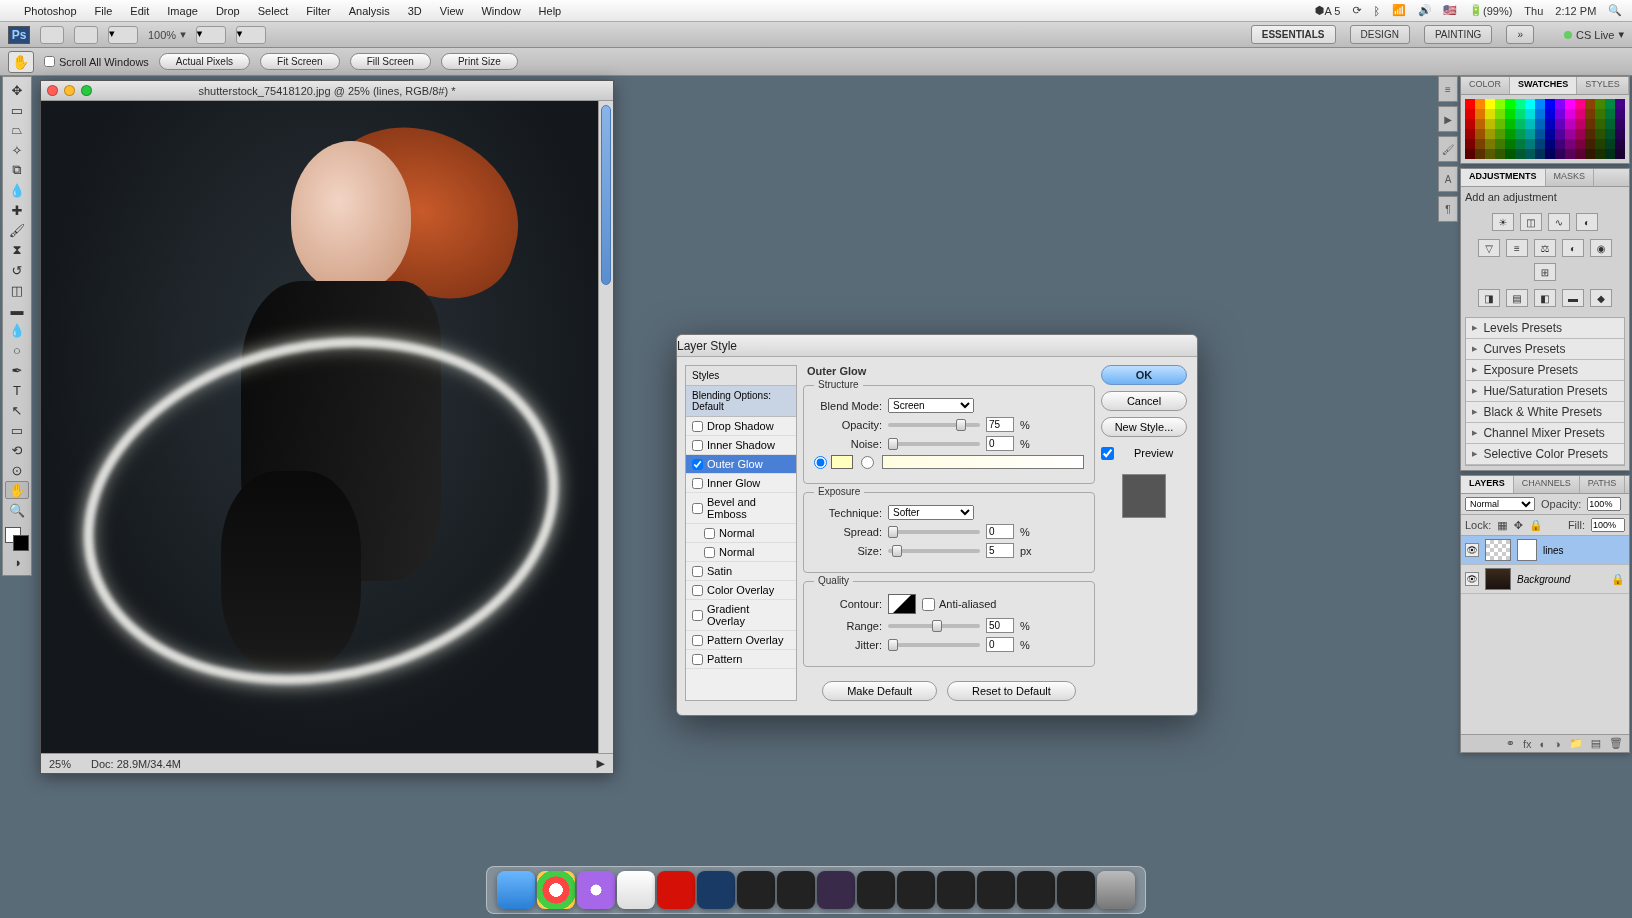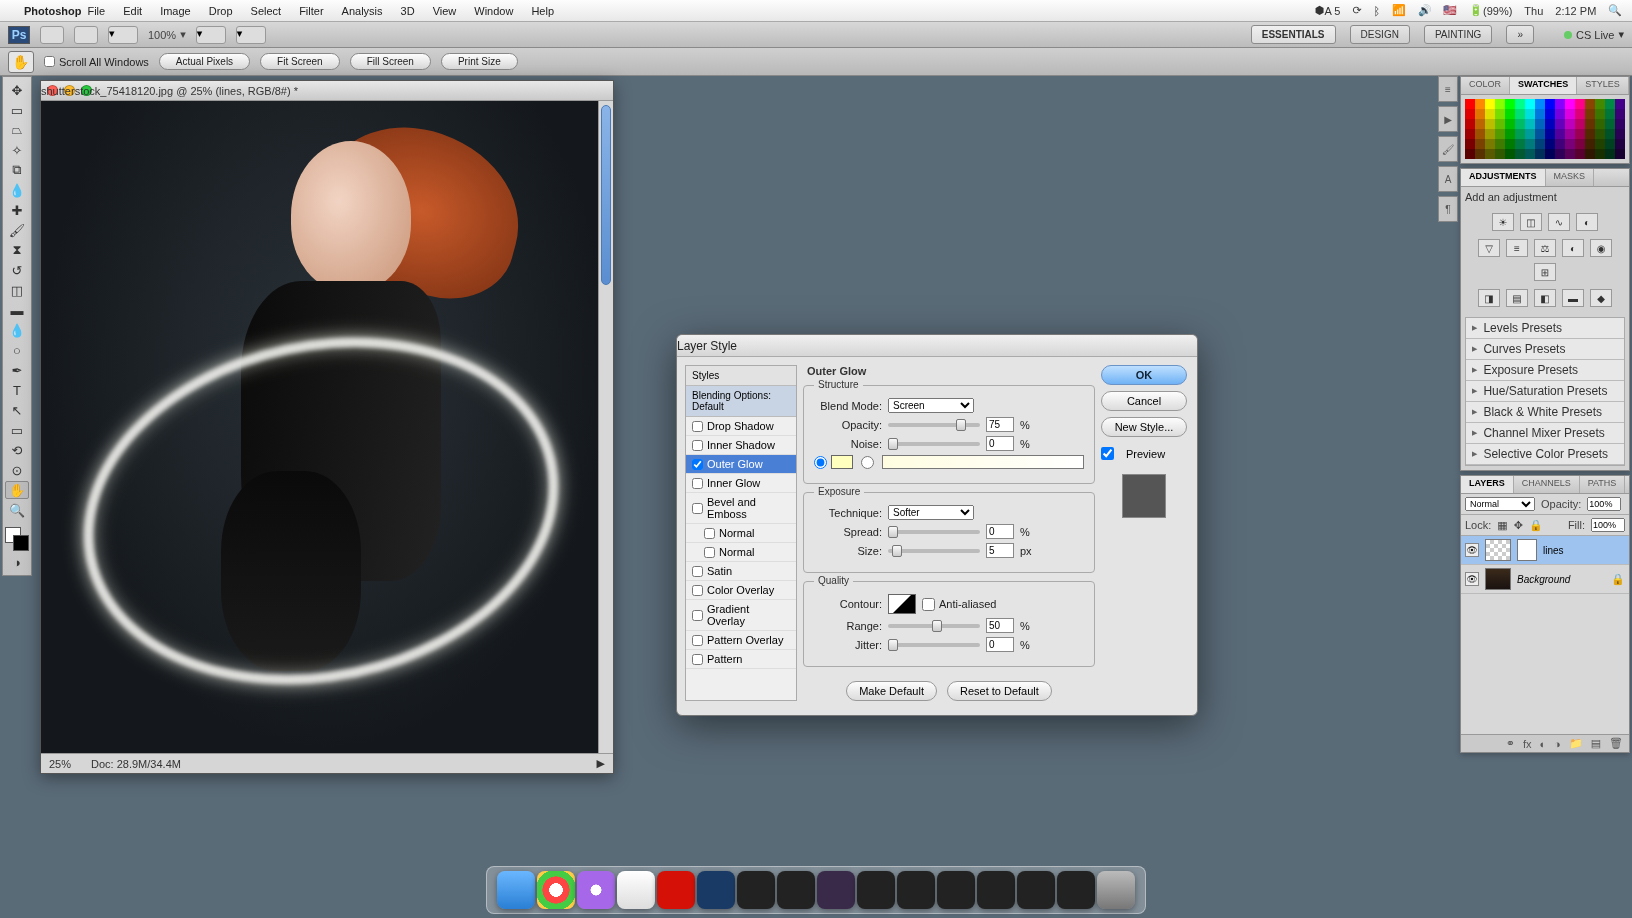--- a/index.html
+++ b/index.html
@@ -1,20 +1,20 @@
 <!DOCTYPE html>
 <html><head>
 <meta charset="utf-8">
 <style>
 *{margin:0;padding:0;box-sizing:border-box;font-family:"Lucida Grande","Helvetica Neue",Arial,sans-serif;font-size:11px;-webkit-user-select:none;user-select:none}
 body{width:1632px;height:918px;background:#5a6b78;overflow:hidden;position:relative}
 
 .mac-menubar{height:22px;background:linear-gradient(#fdfdfd,#e8e8e8);border-bottom:1px solid #aaa;display:flex;align-items:center;padding:0 10px;font-size:13px;color:#222}
 .mac-menubar .apple{font-size:15px;margin-right:14px}
-.mac-menubar .app-name{font-weight:bold;margin-right:6px}
+.mac-menubar .app-name{font-weight:normal;margin-right:18px}
 .mac-menubar .menu-item{margin-right:18px;cursor:default}
 .mac-menubar .right{margin-left:auto;display:flex;align-items:center;gap:12px;font-size:12px;color:#333}
 .mac-menubar .right span{display:inline-flex;align-items:center}
 
 .ps-appbar{height:26px;background:linear-gradient(#d8d8d8,#bcbcbc);border-bottom:1px solid #8a8a8a;display:flex;align-items:center;padding:0 8px;gap:10px}
 .ps-appbar .ps-logo{width:22px;height:18px;background:#2a4a7a;color:#9cd0ff;font-weight:bold;display:flex;align-items:center;justify-content:center;font-size:12px;border:1px solid #555}
 .ps-appbar .appbar-btn{width:24px;height:18px;border:1px solid #999;background:#ddd;border-radius:3px}
 .ps-appbar .zoom-dd{color:#444;font-size:11px;display:flex;align-items:center;gap:4px}
 .ps-appbar .spacer{flex:1}
 .ps-appbar .workspace-tab{padding:3px 10px;background:linear-gradient(#e6e6e6,#cfcfcf);border:1px solid #8b8b8b;border-radius:3px;font-size:10px;color:#333;margin-left:4px}
@@ -35,21 +35,21 @@
 .toolbox .tool.active{background:#bbb;border-color:#888}
 .toolbox .swatches{margin-top:6px;width:24px;height:24px;position:relative}
 .toolbox .swatches .fg{position:absolute;width:16px;height:16px;background:#fff;border:1px solid #555;top:0;left:0}
 .toolbox .swatches .bg{position:absolute;width:16px;height:16px;background:#000;border:1px solid #555;bottom:0;right:0}
 
 .doc-win{position:absolute;left:40px;top:4px;width:574px;height:694px;background:#c8c8c8;border:1px solid #555;box-shadow:0 4px 16px rgba(0,0,0,.4)}
 .doc-titlebar{height:20px;background:linear-gradient(#e8e8e8,#cacaca);border-bottom:1px solid #999;display:flex;align-items:center;padding:0 6px;position:relative}
 .doc-titlebar .traffic{display:flex;gap:6px}
 .doc-titlebar .traffic span{width:11px;height:11px;border-radius:50%;border:1px solid rgba(0,0,0,.25)}
 .tl-red{background:#ff5f57}.tl-yel{background:#febc2e}.tl-grn{background:#28c840}
-.doc-titlebar .title{position:absolute;left:0;right:0;font-size:11px;color:#333}
+.doc-titlebar .title{position:absolute;left:0;right:0;text-align:center;font-size:11px;color:#333}
 .doc-canvas-wrap{position:relative;height:652px;background:#1a1f23;overflow:hidden}
 .doc-canvas{position:absolute;inset:0;background:radial-gradient(ellipse at 50% 40%,#2a3238 0%,#14181c 70%)}
 .figure{position:absolute;left:80px;top:20px;width:400px;height:620px}
 .head{position:absolute;left:170px;top:20px;width:120px;height:150px;background:radial-gradient(ellipse at 40% 40%,#f2d4c4,#c89476);border-radius:50% 50% 45% 45%}
 .hair{position:absolute;left:200px;top:10px;width:200px;height:160px;background:radial-gradient(ellipse,#c85a2a,#7a2f12);border-radius:50% 60% 40% 30%;transform:rotate(15deg)}
 .torso{position:absolute;left:120px;top:160px;width:200px;height:300px;background:linear-gradient(100deg,#0a0a0a,#222);border-radius:30% 20% 25% 35%}
 .arm{position:absolute;left:100px;top:350px;width:140px;height:200px;background:linear-gradient(#0a0a0a,#1a1a1a);border-radius:40%}
 .light-ring{position:absolute;left:40px;top:240px;width:480px;height:340px;border:10px solid rgba(255,255,250,.85);border-radius:50%;filter:blur(2px);transform:rotate(-12deg);box-shadow:0 0 18px rgba(255,255,240,.7),inset 0 0 18px rgba(255,255,240,.5)}
 .doc-canvas-wrap .vscroll{position:absolute;right:0;top:0;width:15px;height:100%;background:#d8d8d8;border-left:1px solid #999}
 .doc-canvas-wrap .vscroll .thumb{position:absolute;left:2px;right:2px;top:4px;height:180px;background:linear-gradient(#8ab4e8,#5a8ed0);border-radius:6px;border:1px solid #4a7ab8}
@@ -102,24 +102,24 @@
 .row .slider .knob{position:absolute;top:-4px;width:10px;height:12px;background:linear-gradient(#fafafa,#ccc);border:1px solid #777;border-radius:2px}
 .row .unit{width:14px}
 .color-radio{display:flex;align-items:center;gap:8px}
 .color-radio .sw{width:22px;height:14px;border:1px solid #666}
 .grad-strip{flex:1;height:14px;background:linear-gradient(90deg,#fffde0,#fff);border:1px solid #777}
 .contour-sw{width:28px;height:20px;background:linear-gradient(135deg,#fff 49%,#000 51%);border:1px solid #666}
 .btns-col{width:86px;display:flex;flex-direction:column;gap:6px;align-items:stretch}
 .aqua-btn{height:20px;border-radius:10px;border:1px solid #6a93c8;background:linear-gradient(#d4e7fb,#9cc4f0);font-size:11px;color:#123;display:flex;align-items:center;justify-content:center}
 .aqua-btn.default{background:linear-gradient(#bfe0ff,#6fb2f5);font-weight:bold}
 .plain-btn{height:20px;border-radius:10px;border:1px solid #999;background:linear-gradient(#fdfdfd,#dcdcdc);font-size:11px;display:flex;align-items:center;justify-content:center}
-.preview-chk{display:flex;align-items:center;gap:12px;font-size:11px;margin-top:4px}
+.preview-chk{display:flex;align-items:flex-start;gap:20px;font-size:11px;margin-top:4px}
 .preview-box{width:44px;height:44px;background:#555;border:1px solid #888;margin:8px auto 0}
 .btn-row{display:flex;gap:10px;justify-content:center;margin-top:6px}
-.btn-row .plain-btn{padding:0 12px}
+.btn-row .plain-btn{padding:0 24px}
 
 .dock{position:absolute;bottom:4px;left:50%;transform:translateX(-50%);display:flex;gap:2px;padding:4px 10px;background:rgba(255,255,255,.25);border:1px solid rgba(255,255,255,.4);border-radius:8px;align-items:flex-end}
 .dock .dicon{width:38px;height:38px;border-radius:8px;box-shadow:0 2px 6px rgba(0,0,0,.4);background:linear-gradient(#888,#555);position:relative}
 .dicon.finder{background:linear-gradient(#6ab7ff,#2a7fd4)}
 .dicon.chrome{background:radial-gradient(circle,#fff 25%,#f44 26% 50%,#4c4 51% 75%,#fc4 76%)}
 .dicon.itunes{background:radial-gradient(circle,#fff 20%,#a668e8 21%)}
 .dicon.ical{background:linear-gradient(#fff,#ddd)}
 .dicon.lastfm{background:#d51007}
 .dicon.ps{background:#1a3a66}
 .dicon.mon{background:#222}

